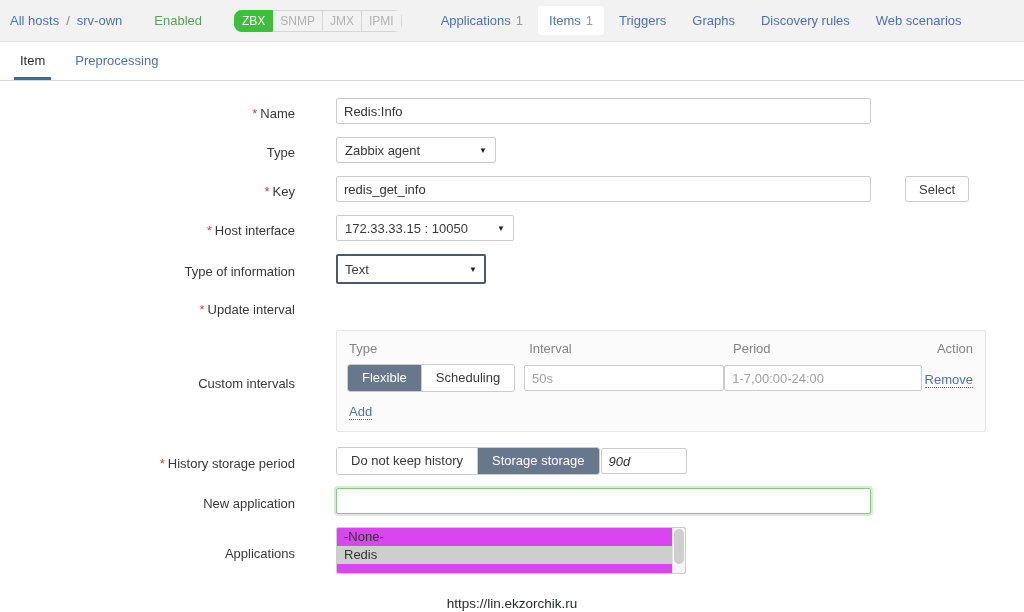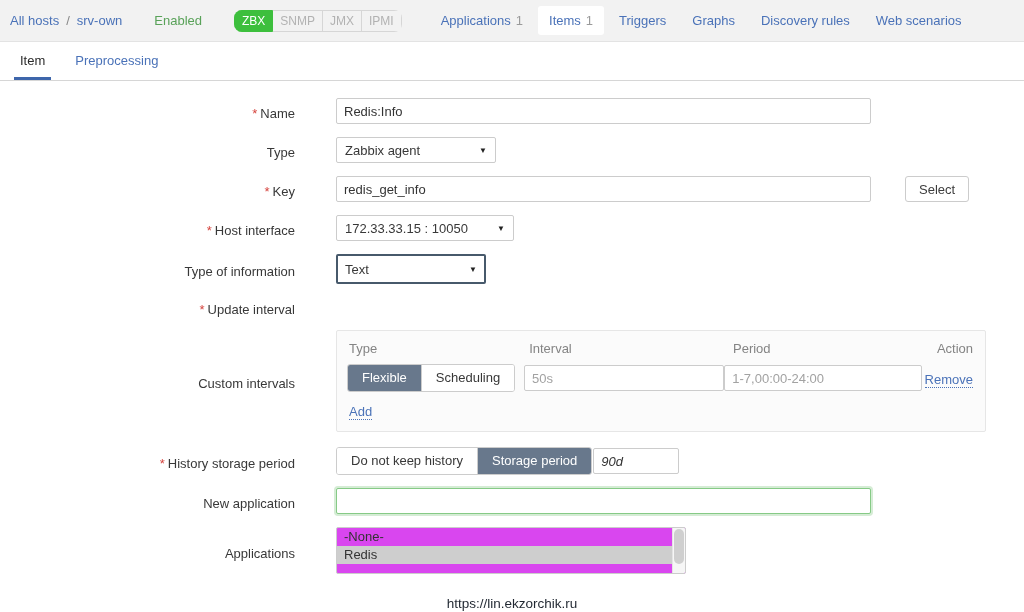--- a/index.html
+++ b/index.html
@@ -176,21 +176,21 @@
           <a class="dotted-link">Add</a>
         </div>
       </div>
     </div>
 
     <div class="row">
       <div class="row-label"><span class="req">*</span><span>History storage period</span></div>
       <div class="hist-wrap">
         <span class="seg">
           <span class="seg-opt">Do not keep history</span>
-          <span class="seg-opt selected">Storage period</span>
+          <span class="seg-opt selected">Storage storage</span>
         </span>
         <input class="input hist-input" value="90d" style="">
       </div>
     </div>
 
     <div class="row">
       <div class="row-label"><span>New application</span></div>
       <input class="input newapp" value="" style="">
     </div>
 

